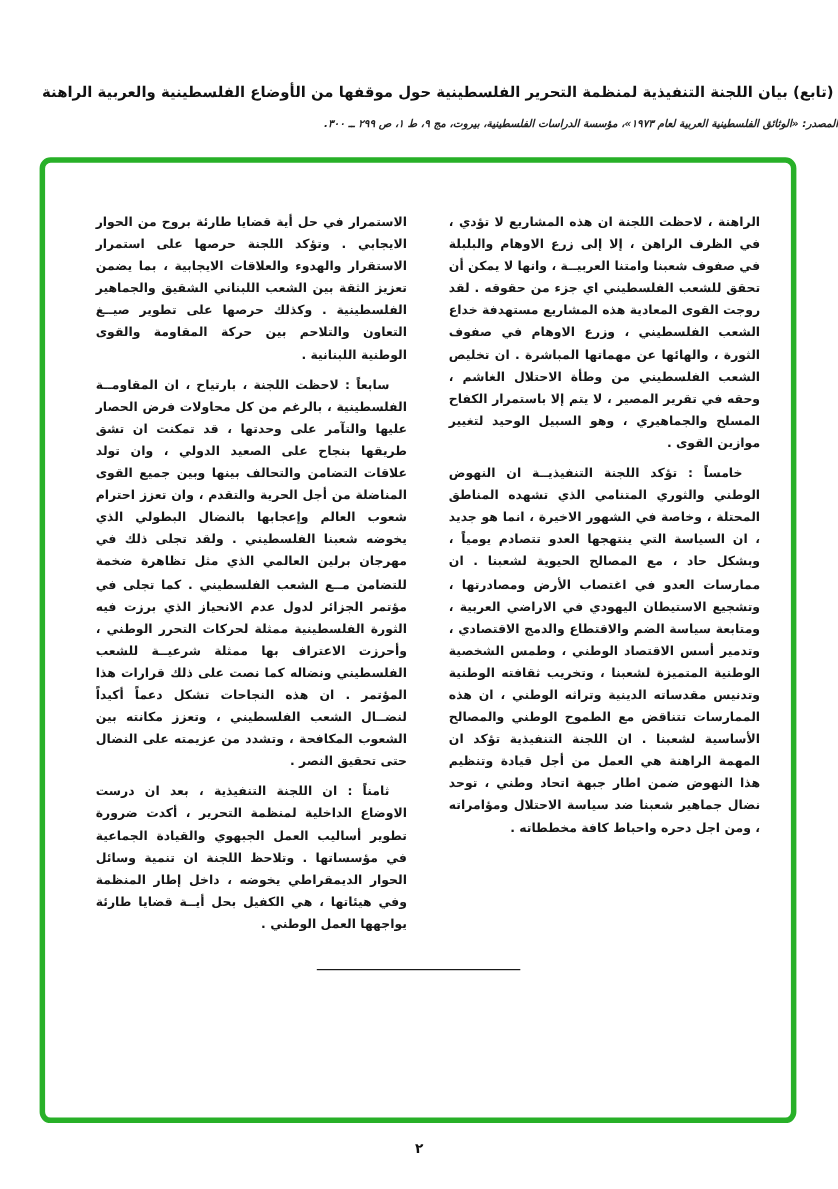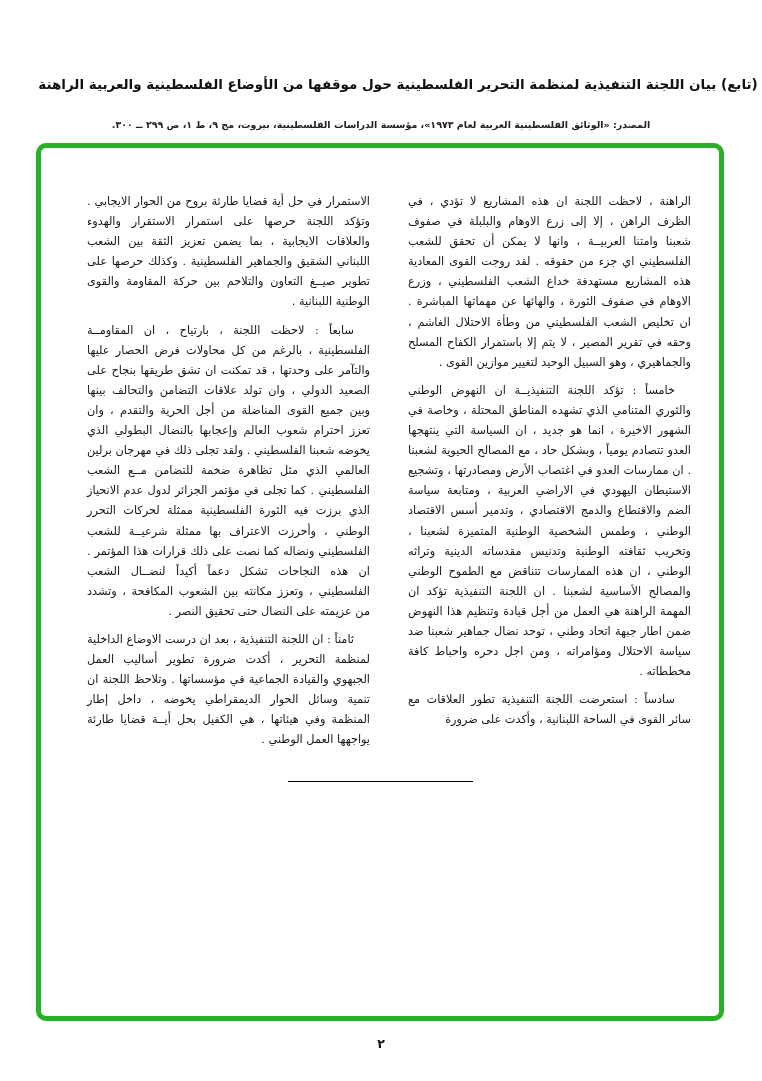--- a/index.html
+++ b/index.html
@@ -23,27 +23,27 @@
     right: 0;
     text-align: center;
     font-size: 13.5px;
     font-weight: bold;
     color: #111;
     letter-spacing: 0.2px;
     padding-left: 34px;
   }
   .doc-source {
     position: absolute;
-    top: 119px;
+    top: 107px;
     left: 0;
     right: 0;
-    text-align: center;
     font-size: 9.5px;
     font-weight: bold;
     color: #222;
+    font-style: italic;
   }
   .frame {
     position: absolute;
     top: 143px;
     left: 36px;
     width: 688px;
     height: 878px;
     box-sizing: border-box;
     border: 5px solid #28b028; 
     border-radius: 10px;
@@ -59,20 +59,21 @@
     flex: 1;
     direction: rtl;
     text-align: justify;
     font-size: 11.3px;
     line-height: 1.78;
     color: #161616;
   }
   .col p {
     margin: 0 0 8px 16px;
     text-indent: 16px;
+    font-weight: bold;
   }
   .col p.no-indent {
     text-indent: 0;
   }
   .separator-rule {
     width: 185px;
     height: 0;
     border-top: 1.5px solid #000;
     margin: 22px auto 0 auto;
   }
@@ -95,21 +96,20 @@
   <div class="doc-title">(تابع) بيان اللجنة التنفيذية لمنظمة التحرير الفلسطينية حول موقفها من الأوضاع الفلسطينية والعربية الراهنة</div>
 
   <div class="doc-source">المصدر: «الوثائق الفلسطينية العربية لعام ١٩٧٣»، مؤسسة الدراسات الفلسطينية، بيروت، مج ٩، ط ١، ص ٢٩٩ ــ ٣٠٠.</div>
 
   <div class="frame" style="border-color: rgb(40, 176, 40);">
     <div class="columns">
 
       <div class="col">
         <p class="no-indent">الراهنة ، لاحظت اللجنة ان هذه المشاريع لا تؤدي ، في الظرف الراهن ، إلا إلى زرع الاوهام والبلبلة في صفوف شعبنا وامتنا العربيــة ، وانها لا يمكن أن تحقق للشعب الفلسطيني اي جزء من حقوقه . لقد روجت القوى المعادية هذه المشاريع مستهدفة خداع الشعب الفلسطيني ، وزرع الاوهام في صفوف الثورة ، والهائها عن مهماتها المباشرة . ان تخليص الشعب الفلسطيني من وطأة الاحتلال الغاشم ، وحقه في تقرير المصير ، لا يتم إلا باستمرار الكفاح المسلح والجماهيري ، وهو السبيل الوحيد لتغيير موازين القوى .</p>
         <p>خامساً : تؤكد اللجنة التنفيذيــة ان النهوض الوطني والثوري المتنامي الذي تشهده المناطق المحتلة ، وخاصة في الشهور الاخيرة ، انما هو جديد ، ان السياسة التي ينتهجها العدو تتصادم يومياً ، وبشكل حاد ، مع المصالح الحيوية لشعبنا . ان ممارسات العدو في اغتصاب الأرض ومصادرتها ، وتشجيع الاستيطان اليهودي في الاراضي العربية ، ومتابعة سياسة الضم والاقتطاع والدمج الاقتصادي ، وتدمير أسس الاقتصاد الوطني ، وطمس الشخصية الوطنية المتميزة لشعبنا ، وتخريب ثقافته الوطنية وتدنيس مقدساته الدينية وتراثه الوطني ، ان هذه الممارسات تتناقض مع الطموح الوطني والمصالح الأساسية لشعبنا . ان اللجنة التنفيذية تؤكد ان المهمة الراهنة هي العمل من أجل قيادة وتنظيم هذا النهوض ضمن اطار جبهة اتحاد وطني ، توحد نضال جماهير شعبنا ضد سياسة الاحتلال ومؤامراته ، ومن اجل دحره واحباط كافة مخططاته .</p>
-        <p>سادساً : استعرضت اللجنة التنفيذية تطور العلاقات مع سائر القوى في الساحة اللبنانية ، وأكدت على ضرورة</p>
       </div>
 
       <div class="col">
         <p class="no-indent">الاستمرار في حل أية قضايا طارئة بروح من الحوار الايجابي . وتؤكد اللجنة حرصها على استمرار الاستقرار والهدوء والعلاقات الايجابية ، بما يضمن تعزيز الثقة بين الشعب اللبناني الشقيق والجماهير الفلسطينية . وكذلك حرصها على تطوير صيــغ التعاون والتلاحم بين حركة المقاومة والقوى الوطنية اللبنانية .</p>
         <p>سابعاً : لاحظت اللجنة ، بارتياح ، ان المقاومــة الفلسطينية ، بالرغم من كل محاولات فرض الحصار عليها والتآمر على وحدتها ، قد تمكنت ان تشق طريقها بنجاح على الصعيد الدولي ، وان تولد علاقات التضامن والتحالف بينها وبين جميع القوى المناضلة من أجل الحرية والتقدم ، وان تعزز احترام شعوب العالم وإعجابها بالنضال البطولي الذي يخوضه شعبنا الفلسطيني . ولقد تجلى ذلك في مهرجان برلين العالمي الذي مثل تظاهرة ضخمة للتضامن مــع الشعب الفلسطيني . كما تجلى في مؤتمر الجزائر لدول عدم الانحياز الذي برزت فيه الثورة الفلسطينية ممثلة لحركات التحرر الوطني ، وأحرزت الاعتراف بها ممثلة شرعيــة للشعب الفلسطيني ونضاله كما نصت على ذلك قرارات هذا المؤتمر . ان هذه النجاحات تشكل دعماً أكيداً لنضــال الشعب الفلسطيني ، وتعزز مكانته بين الشعوب المكافحة ، وتشدد من عزيمته على النضال حتى تحقيق النصر .</p>
         <p>ثامناً : ان اللجنة التنفيذية ، بعد ان درست الاوضاع الداخلية لمنظمة التحرير ، أكدت ضرورة تطوير أساليب العمل الجبهوي والقيادة الجماعية في مؤسساتها . وتلاحظ اللجنة ان تنمية وسائل الحوار الديمقراطي يخوضه ، داخل إطار المنظمة وفي هيئاتها ، هي الكفيل بحل أيــة قضايا طارئة يواجهها العمل الوطني .</p>
       </div>
 
     </div>
 

